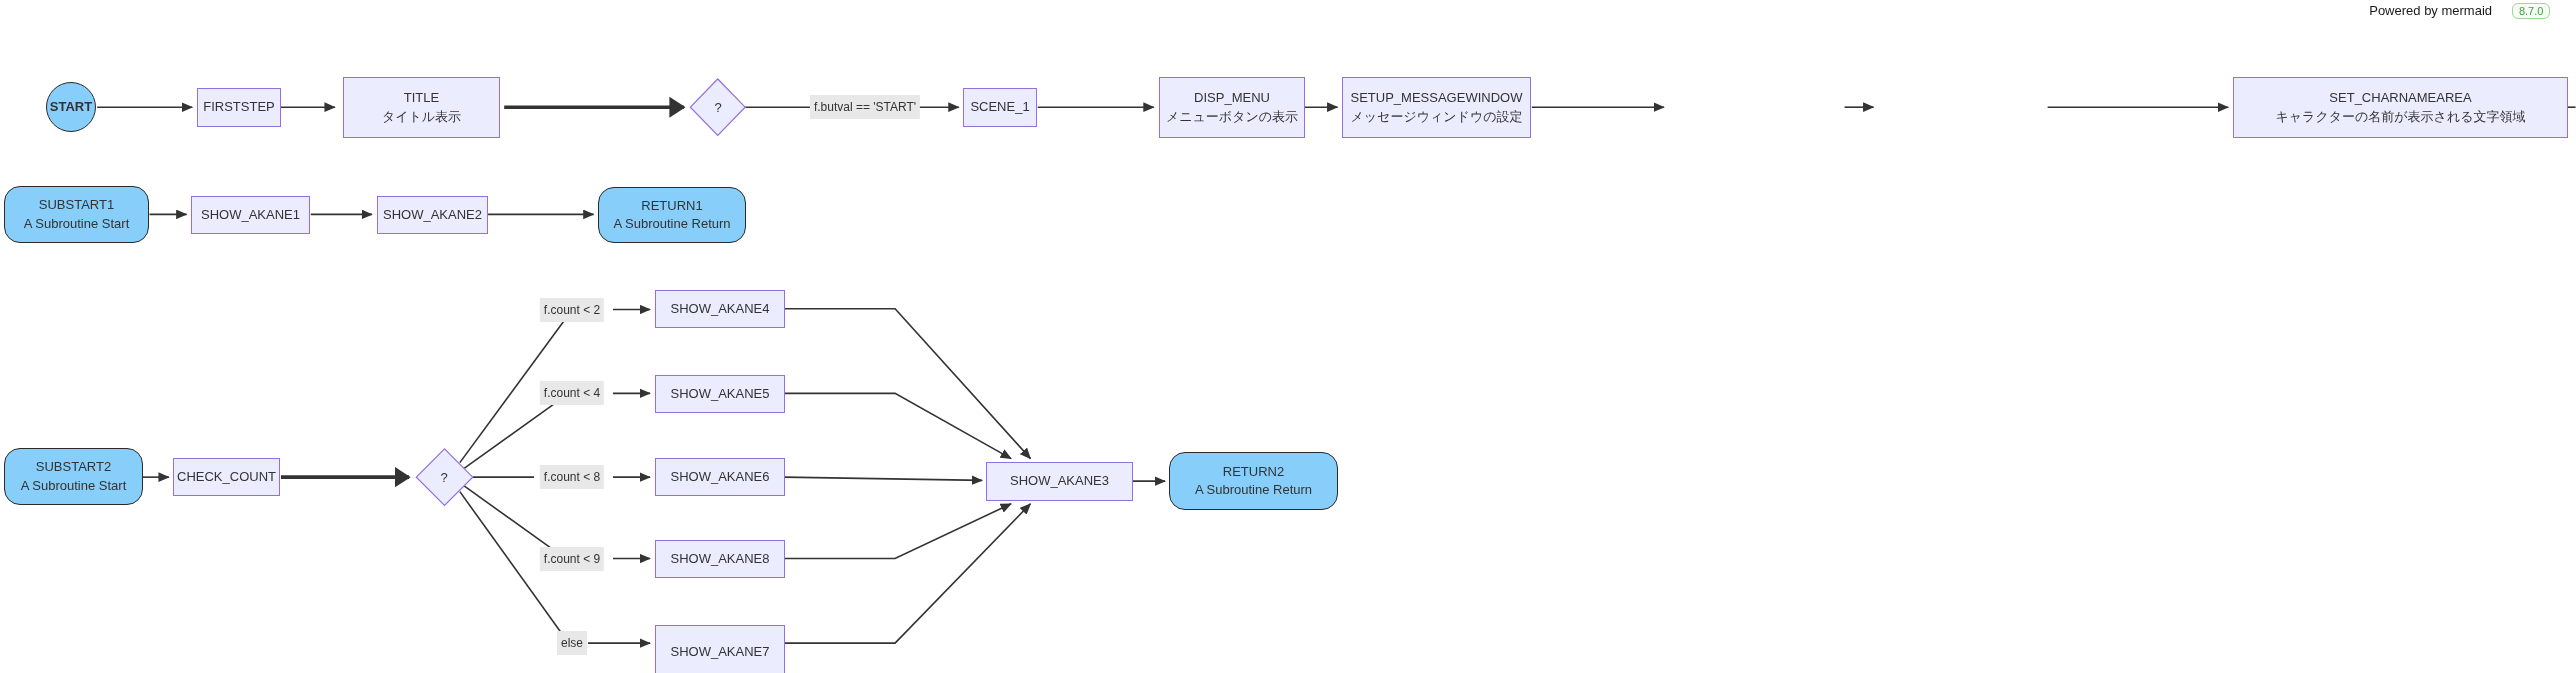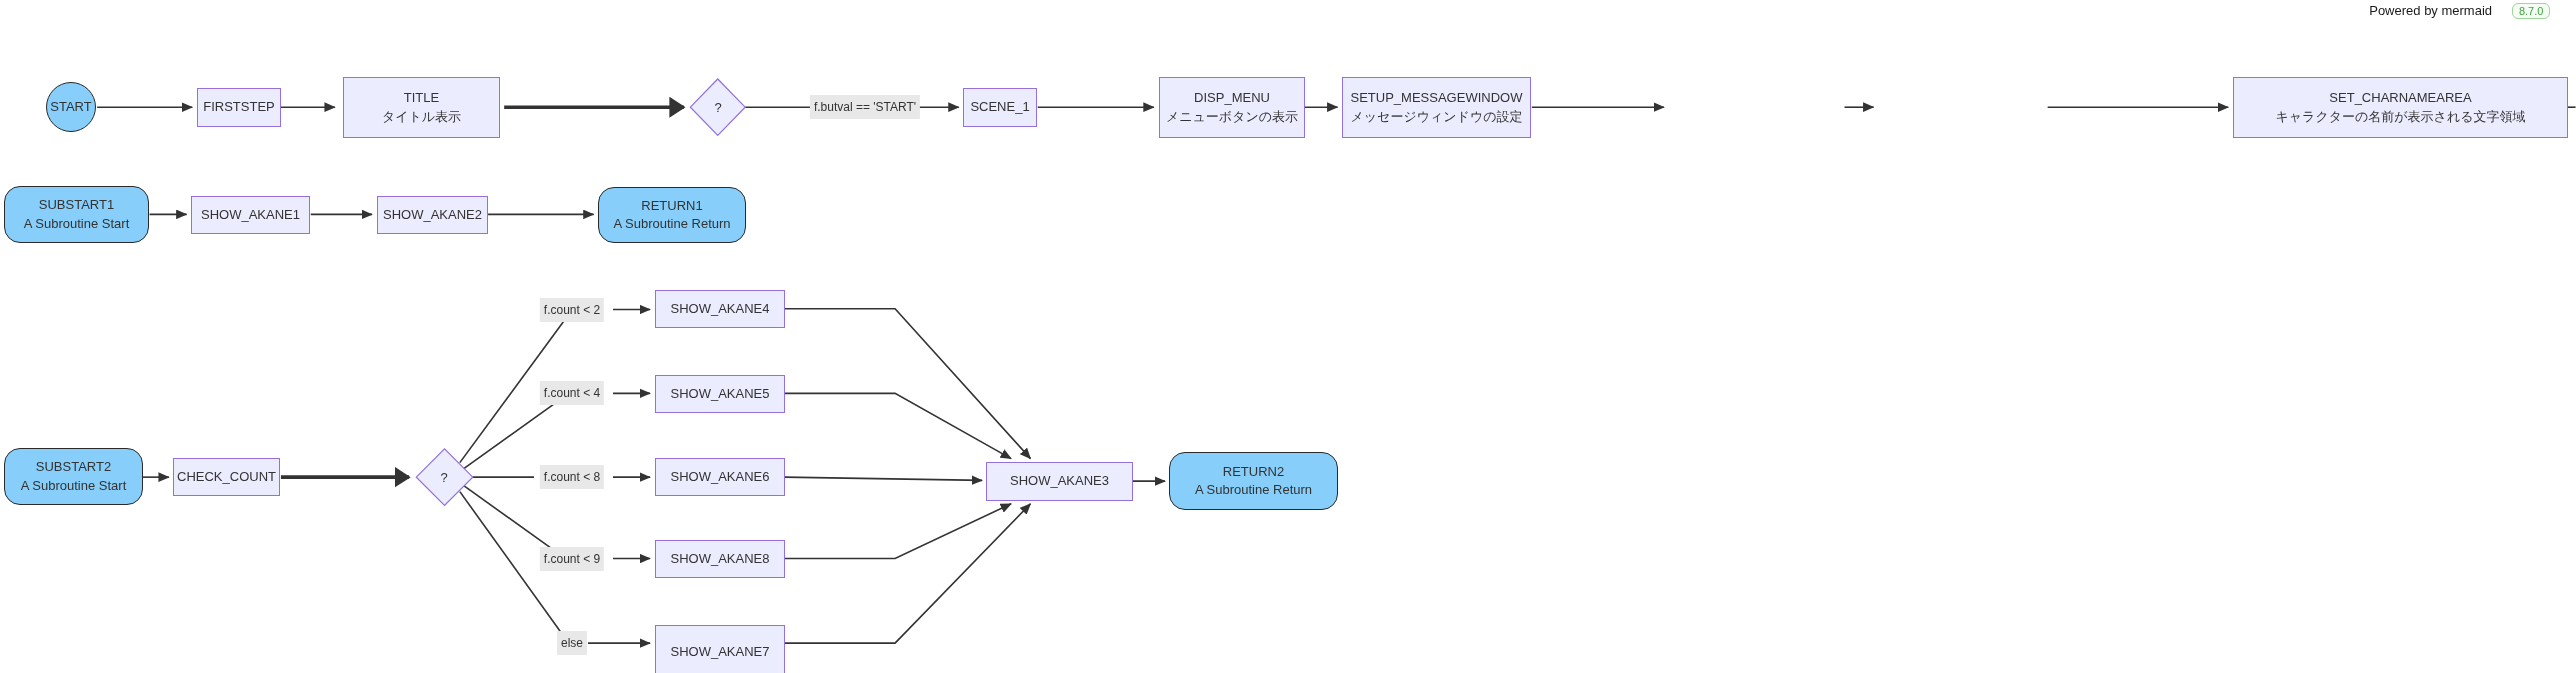--- a/index.html
+++ b/index.html
@@ -9,21 +9,21 @@
   }
   html,body{margin:0;padding:0;background:#ffffff;}
   body{font-family:"Liberation Sans","DejaVu Sans",sans-serif;color:var(--text);}
   .canvas{position:relative;width:2576px;height:673px;background:#ffffff;overflow:hidden;}
   svg.edges{position:absolute;left:0;top:0;z-index:1;}
   .node{position:absolute;box-sizing:border-box;z-index:3;display:flex;flex-direction:column;
         align-items:center;justify-content:center;text-align:center;
         background:var(--node-fill);border:1.2px solid var(--node-border);
         font-size:13px;line-height:18.5px;color:var(--text);white-space:nowrap;}
   .node.blue{background:var(--accent-fill);border:1.6px solid #2a2a2a;border-radius:16px;}
-  .node.circle{background:var(--accent-fill);border:1.6px solid #2a2a2a;border-radius:50%;}
+  .node.circle{background:var(--accent-fill);border:1.6px solid #2a2a2a;border-radius:50%;font-weight:bold;}
   .qmark{position:absolute;z-index:4;transform:translate(-50%,-50%);font-size:13px;color:var(--text);
          background:transparent;border:none;}
   .edge-label{position:absolute;z-index:2;transform:translate(-50%,-50%);background:var(--label-bg);
               padding:4px 4px;font-size:12px;line-height:16px;color:var(--text);white-space:nowrap;}
   .powered{position:absolute;top:3.2px;right:26px;z-index:5;display:flex;align-items:center;gap:7.3px;}
   .powered .txt{font-size:13px;color:#1a1a1a;}
   .powered .badge{font-size:11px;color:var(--badge-green);background:var(--badge-bg);
                   border:0.8px solid var(--badge-border);border-radius:6px;padding:0.8px 5.6px;margin-left:13px;}
 </style>
 </head>

